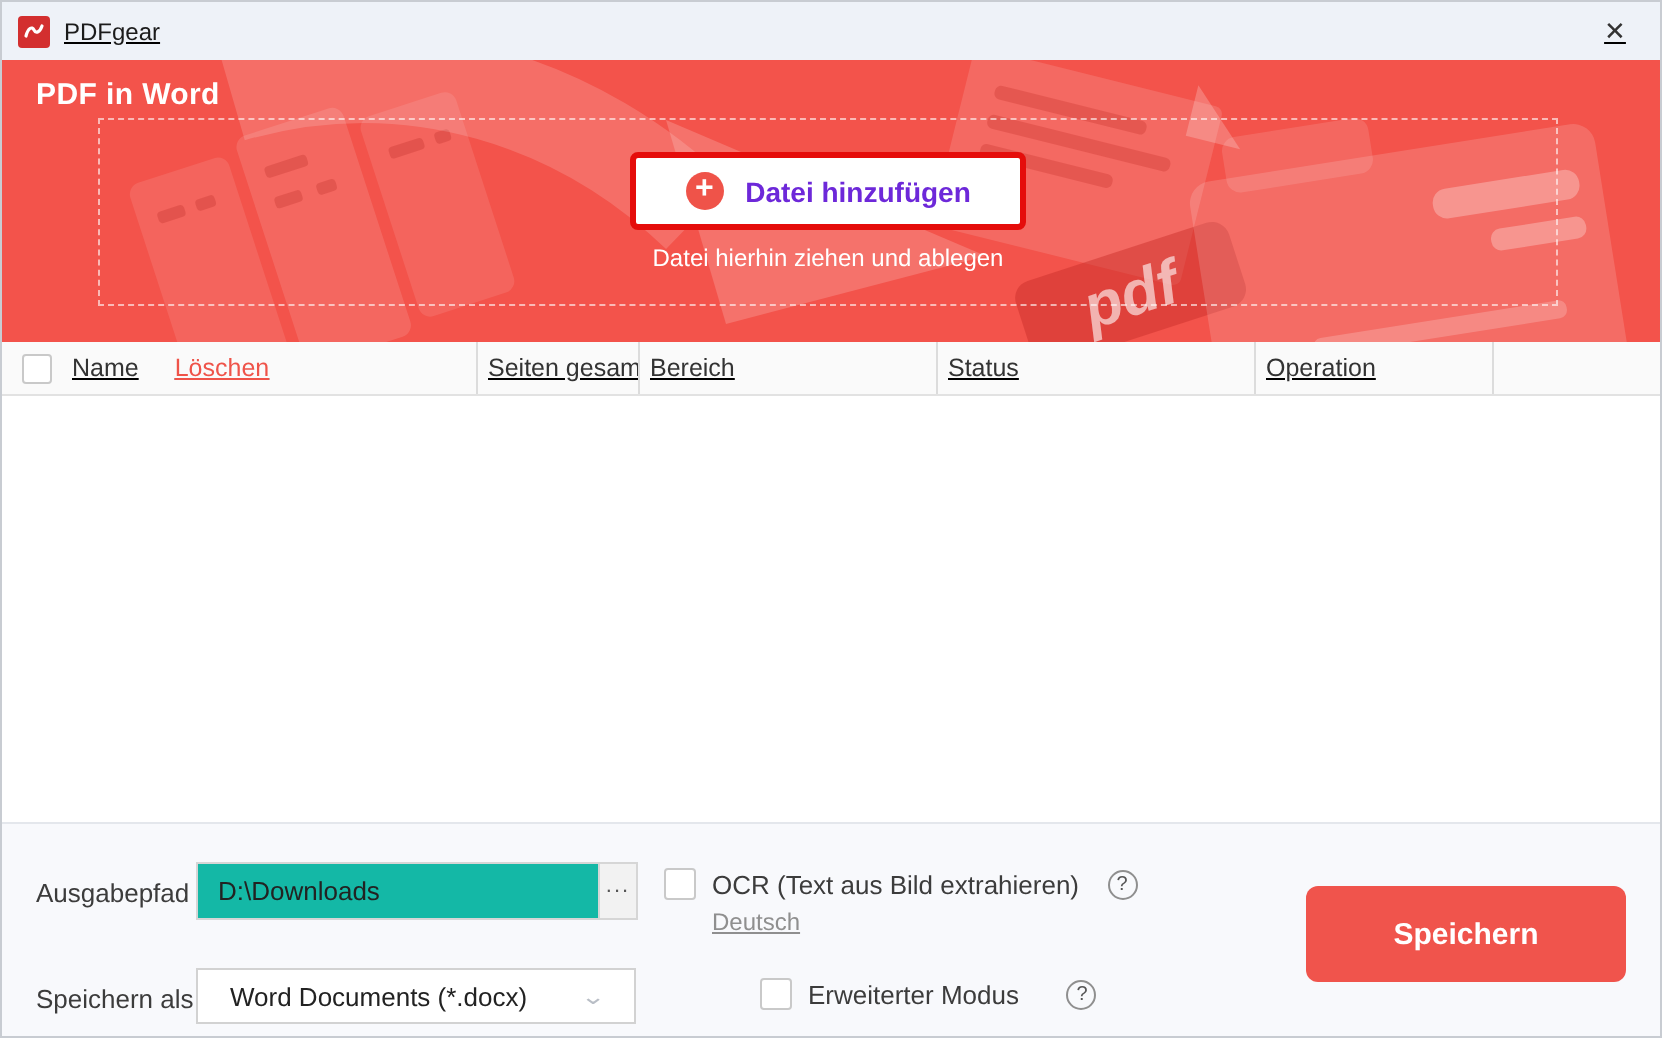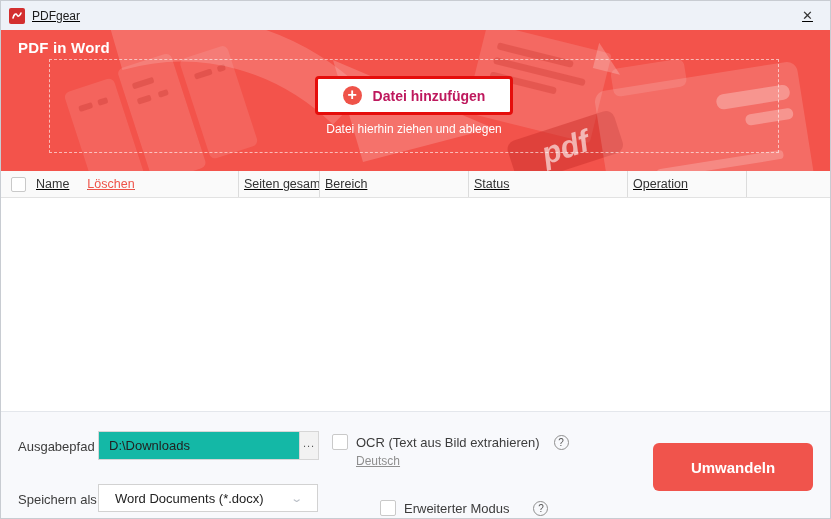--- a/index.html
+++ b/index.html
@@ -15,21 +15,21 @@
   .titlebar-spacer { flex:1; }
   .close-btn { width:45px; height:29px; display:flex; align-items:center; justify-content:center; font-size:13px; color:#333; cursor:pointer; }
 
   
   .red-header { height:141px; flex:0 0 141px; background:#f3534b; position:relative; overflow:hidden; }
   .deco { position:absolute; left:0; top:0; width:831px; height:141px; }
   .header-title { position:absolute; left:17px; top:9px; color:#fff; font-size:15px; font-weight:bold; letter-spacing:.2px; }
   .dropzone { position:absolute; left:48px; top:29px; width:730px; height:94px; border:1px dashed rgba(255,255,255,.6); display:flex; flex-direction:column; align-items:center; justify-content:center; }
   .add-btn { display:flex; align-items:center; gap:11px; background:#fff; border:3px solid #e50d0b; border-radius:4px; padding:7px 25px; cursor:pointer; }
   .plus-circle { width:19px; height:19px; border-radius:50%; background:#ef5349; color:#fff; font-size:16px; line-height:17px; text-align:center; font-weight:bold; }
-  .add-btn-label { color:#be185d; font-size:14px; font-weight:bold; }
+  .add-btn-label { color:#6d28d9; font-size:14px; font-weight:bold; }
   .drop-hint { margin-top:7px; color:#ffffff; font-size:12px; }
 
   
   .thead { height:27px; flex:0 0 27px; background:#fafafa; border-bottom:1px solid #e2e2e2; display:flex; align-items:stretch; font-size:12.5px; color:#333; }
   .th { display:flex; align-items:center; border-left:1px solid #dcdcdc; padding-left:5px; white-space:nowrap; overflow:hidden; }
   .th.first { border-left:none; padding-left:10px; width:237px; }
   .th.c2 { width:81px; } .th.c3 { width:149px; } .th.c4 { width:159px; } .th.c5 { width:119px; }
   .th.last { flex:1; }
   .checkbox { width:15px; height:15px; background:#fff; border:1px solid #c9c9c9; border-radius:2px; flex:0 0 15px; }
   .name-label { margin-left:10px; }
@@ -44,21 +44,21 @@
   .lbl-out { left:17px; top:27px; }
   .lbl-save { left:17px; top:80px; }
   .path-group { position:absolute; left:97px; top:19px; display:flex; }
   .path-input { width:201px; height:29px; background:#14b8a6; border:1px solid #d6d6d6; border-right:none; font-size:13px; color:#222; padding:0 10px; font-family:inherit; outline:none; }
   .browse-btn { width:20px; height:29px; background:#f2f2f2; border:1px solid #d6d6d6; font-size:11px; color:#555; display:flex; align-items:center; justify-content:center; cursor:pointer; letter-spacing:1px; padding-bottom:5px; }
   .save-select { position:absolute; left:97px; top:72px; width:220px; height:28px; background:#fff; border:1px solid #d2d2d2; display:flex; align-items:center; padding:0 16px; cursor:pointer; color:#222; }
   .save-select .sel-text { flex:1; font-size:13px; }
   .chevron { color:#b9bec6; font-size:11px; transform:scaleX(1.4); }
   .check-row { position:absolute; display:flex; align-items:center; gap:8px; }
   .ocr-row { left:331px; top:22px; }
-  .adv-row { left:331px; top:88px;padding-left:48px; }
+  .adv-row { left:331px; top:77px;padding-left:48px; }
   .cb { width:16px; height:16px; background:#fff; border:1px solid #c9c9c9; border-radius:2px; flex:0 0 16px; }
   .help-icon { width:15px; height:15px; border:1px solid #8f8f8f; border-radius:50%; color:#555; font-size:10px; display:inline-flex; align-items:center; justify-content:center; margin-left:6px; }
   .adv-row .help-icon { margin-left:16px; }
   .lang-link { position:absolute; left:355px; top:42px; font-size:12px; color:#8f8f8f; text-decoration:underline; cursor:pointer; }
   .convert-btn { position:absolute; left:652px; top:31px; width:160px; height:48px; background:#f0544c; border:none; border-radius:6px; color:#fff; font-size:15px; font-weight:bold; font-family:inherit; cursor:pointer; }
 </style>
 </head>
 <body>
 
 <div class="window">
@@ -170,16 +170,16 @@
       <span class="sel-text">Word Documents (*.docx)</span>
       <span class="chevron">⌄</span>
     </div>
 
     <div class="check-row adv-row">
       <span class="cb"></span>
       <span>Erweiterter Modus</span>
       <span class="help-icon">?</span>
     </div>
 
-    <button class="convert-btn">Umwandeln</button>
+    <button class="convert-btn">Speichern</button>
   </div>
 
 </div>
 
 </body></html>

